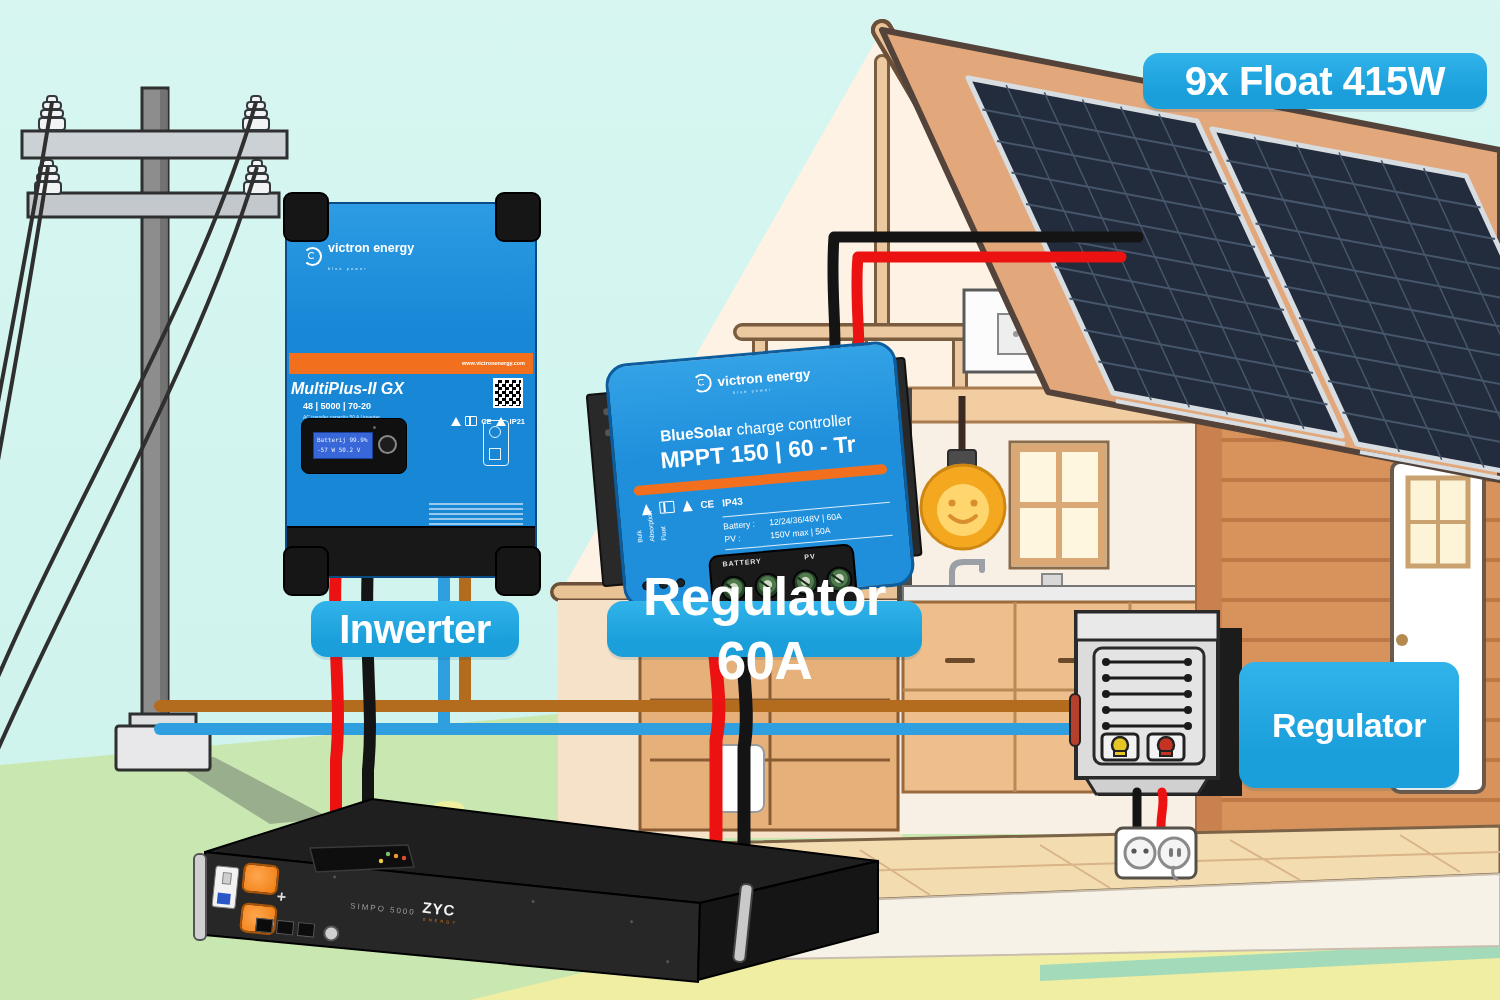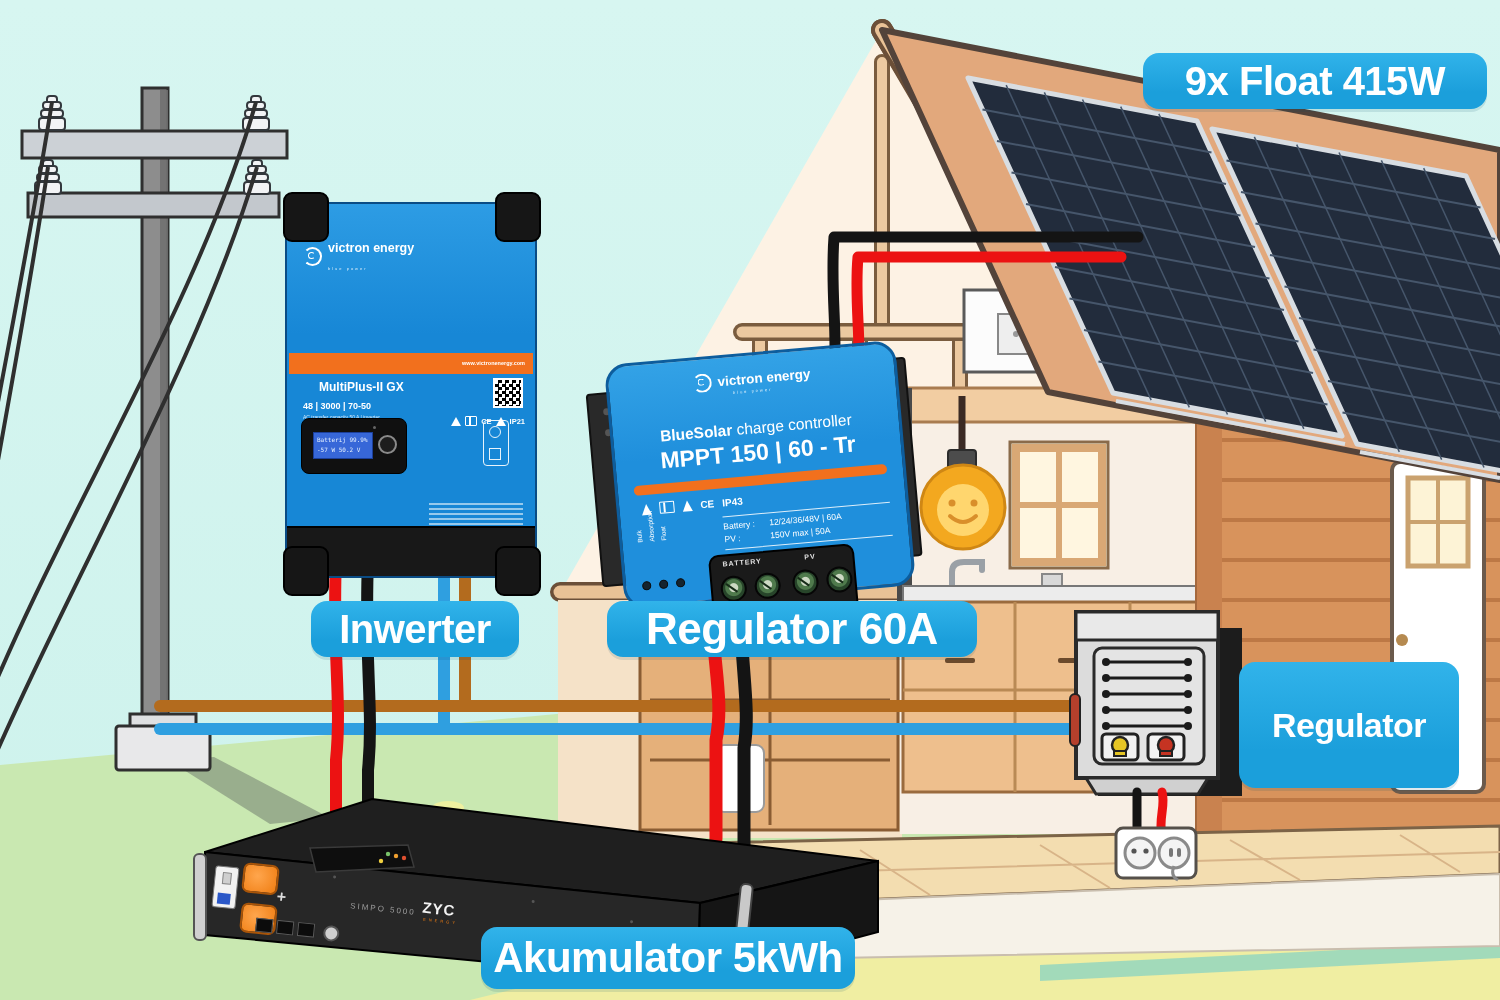--- a/index.html
+++ b/index.html
@@ -17,21 +17,21 @@
             background:linear-gradient(180deg,#2d9ce4 0%,var(--victron_blue,#1787d6) 35%);
             border:2px solid #0a4c85;border-radius:8px;}
   .cap{position:absolute;width:42px;height:46px;background:#161616;border-radius:9px;border:2px solid #000;}
   .inv-logo{position:absolute;left:16px;top:34px;display:flex;align-items:center;gap:6px;color:#fff;}
   .swirl{width:15px;height:15px;border:2.5px solid #fff;border-radius:50%;border-left-color:transparent;position:relative;}
   .swirl::after{content:"";position:absolute;left:3px;top:3px;width:5px;height:5px;border:1.5px solid #fff;border-radius:50%;border-right-color:transparent;}
   .brandname{font-size:12.5px;font-weight:bold;}
   .brandtag{font-size:4px;letter-spacing:2px;opacity:.85;}
   .inv-stripe{position:absolute;left:2px;right:2px;top:149px;height:21px;background:var(--orange,#f2701d);}
   .inv-site{position:absolute;right:8px;top:7px;font-size:5.5px;color:#fff;font-weight:bold;}
-  .inv-model{position:absolute;left:32px;top:176px;font-size:12px;font-weight:bold;color:#fff;}
+  .inv-model{position:absolute;left:4px;top:176px;font-size:16px;font-weight:bold;color:#fff;font-style:italic;}
   .inv-spec{position:absolute;left:16px;top:197px;font-size:9px;font-weight:bold;color:#fff;}
   .inv-sub{position:absolute;left:16px;top:210px;font-size:5px;color:#e8f4ff;opacity:.9;}
   .qr{position:absolute;right:12px;top:174px;width:30px;height:30px;background:#fff;padding:2px;box-sizing:border-box;}
   .qr i{display:block;width:100%;height:100%;
         background:conic-gradient(#000 25%,#fff 0 50%,#000 0 75%,#fff 0) 0 0/7px 7px;}
   .certrow{position:absolute;right:10px;top:212px;display:flex;align-items:center;gap:4px;color:#fff;font-size:7.5px;font-weight:bold;}
   .tri{width:0;height:0;border-left:5px solid transparent;border-right:5px solid transparent;border-bottom:9px solid #fff;}
   .book{width:10px;height:8px;border:1.5px solid #fff;border-radius:1px;position:relative;}
   .book::after{content:"";position:absolute;left:3px;top:0;bottom:0;width:1.5px;background:#fff;}
   .display{position:absolute;left:14px;top:214px;width:104px;height:54px;background:#101010;border-radius:8px;border:1px solid #000;}
@@ -327,21 +327,21 @@
         <span class="swirl"></span>
         <span>
           <span class="brandname">victron energy</span><br>
           <span class="brandtag">blue power</span>
         </span>
       </div>
       <div class="inv-stripe">
         <span class="inv-site">www.victronenergy.com</span>
       </div>
       <div class="inv-model">MultiPlus-II GX</div>
-      <div class="inv-spec">48 | 3000 | 70-50</div>
+      <div class="inv-spec">48 | 5000 | 70-20</div>
       <div class="inv-sub">AC transfer capacity 50 A | inverter</div>
       <div class="qr">
           <i></i>
         </div>
       <div class="certrow">
         <span class="tri"></span>
         <span class="book"></span>
         <span>CE</span>
         <span class="tri"></span>
         <span>IP21</span>
@@ -452,23 +452,20 @@
     <span class="dot" style="left:430px;top:24px;"></span>
       <span class="dot" style="left:470px;top:60px;"></span>
   </div>
 
   <div class="label" style="left:1143px;top:53px;width:344px;height:56px;font-size:40px;">
     <span>9x Float 415W</span>
   </div>
   <div class="label" style="left:311px;top:601px;width:208px;height:56px;font-size:40px;">
     <span>Inwerter</span>
   </div>
-  <div class="label" style="left:607px;top:601px;width:370px;height:56px;font-size:44px;">
+  <div class="label" style="left:607px;top:601px;width:315px;height:56px;font-size:53px;">
     <span>Regulator 60A</span>
   </div>
   <div class="label" style="left:1239px;top:662px;width:220px;height:126px;font-size:34px;">
     <span>Regulator</span>
   </div>
-  <div class="label" style="left:481px;top:927px;width:374px;height:62px;font-size:42px;">
-    <span>Akumulator 5kWh</span>
-  </div>
 
 </div>
 
 </body></html>

